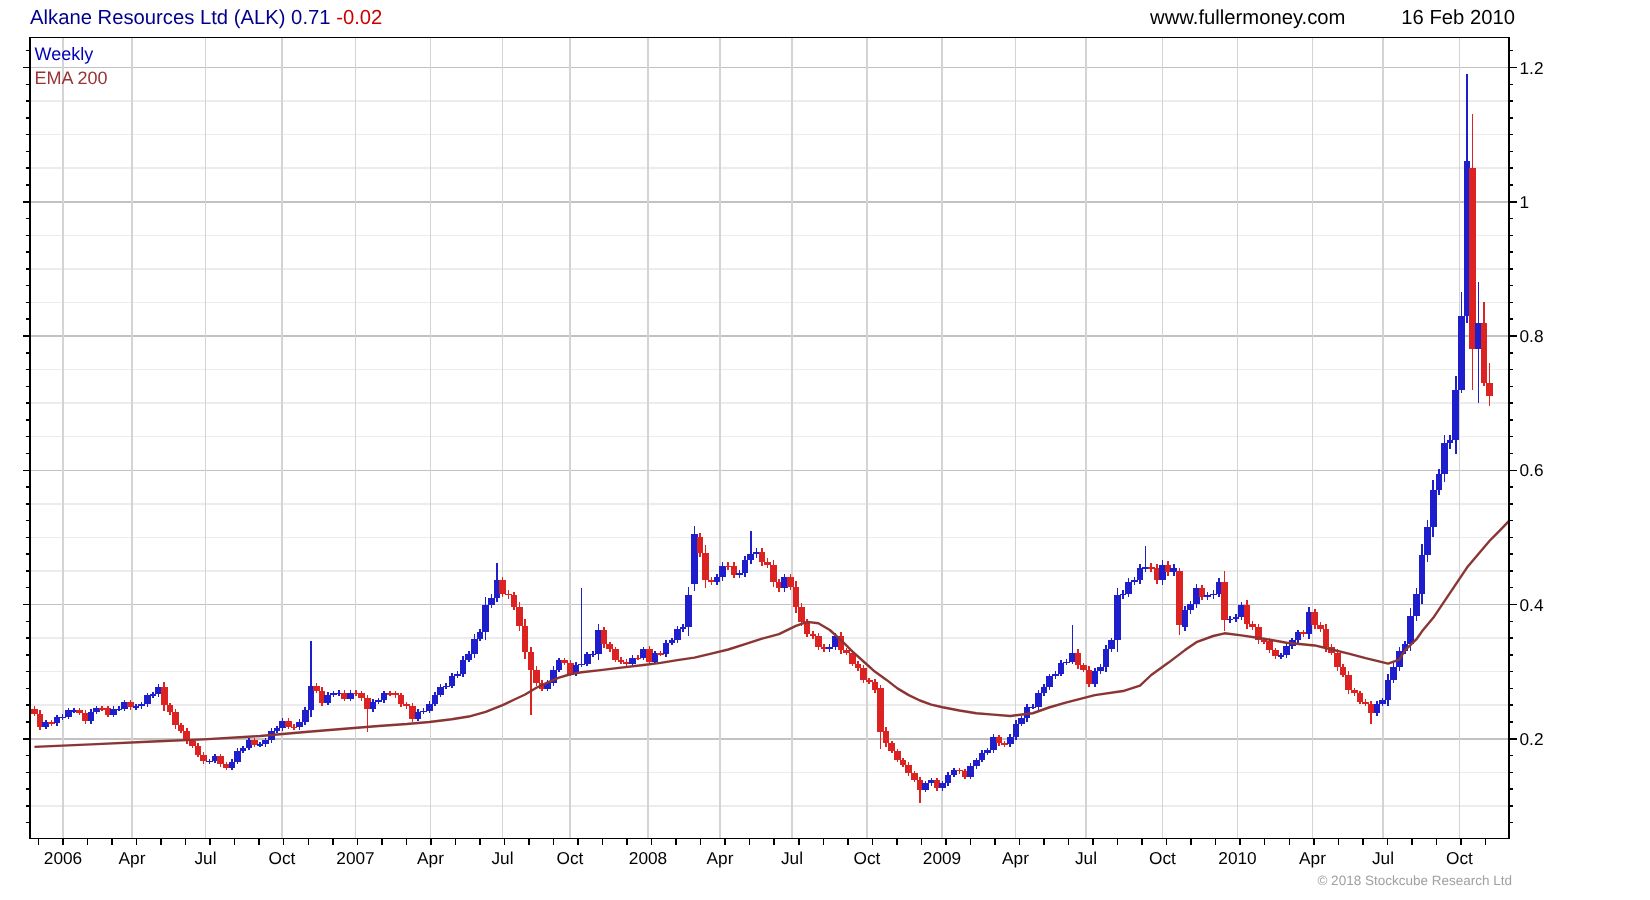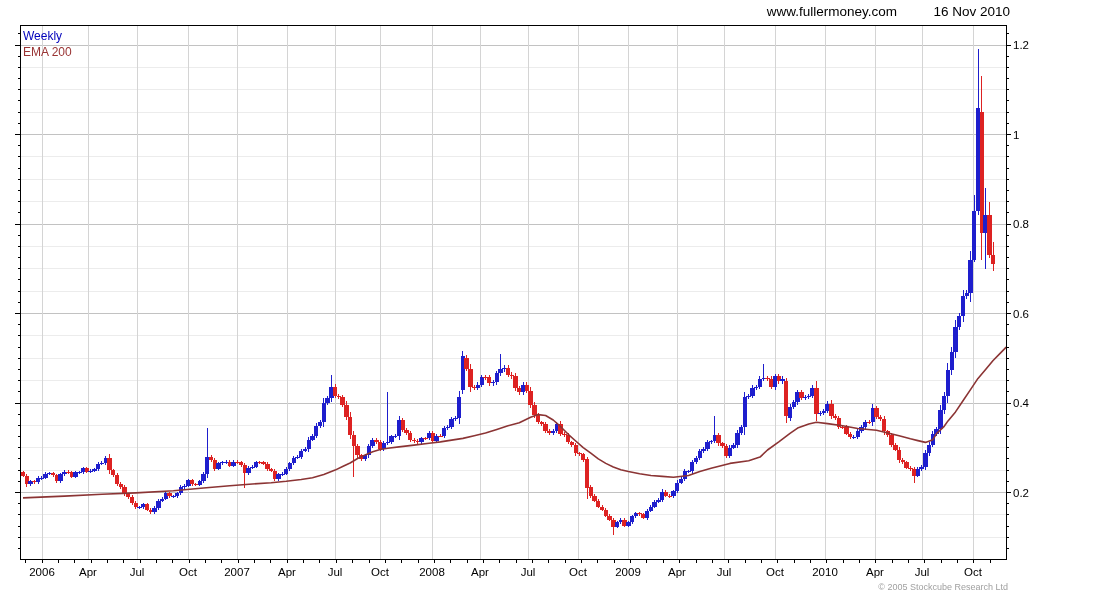--- a/index.html
+++ b/index.html
@@ -765,20 +765,23 @@
       <text x="922" y="576" text-anchor="middle" font-family="&quot;Liberation Sans&quot;, sans-serif" font-size="11.5px" fill="#000000">Jul</text>
       <text x="973" y="576" text-anchor="middle" font-family="&quot;Liberation Sans&quot;, sans-serif" font-size="11.5px" fill="#000000">Oct</text>
       <text x="1013" y="496.5" text-anchor="start" font-family="&quot;Liberation Sans&quot;, sans-serif" font-size="11.5px" fill="#000000">0.2</text>
       <text x="1013" y="406.99999999999994" text-anchor="start" font-family="&quot;Liberation Sans&quot;, sans-serif" font-size="11.5px" fill="#000000">0.4</text>
       <text x="1013" y="317.49999999999994" text-anchor="start" font-family="&quot;Liberation Sans&quot;, sans-serif" font-size="11.5px" fill="#000000">0.6</text>
       <text x="1013" y="227.99999999999997" text-anchor="start" font-family="&quot;Liberation Sans&quot;, sans-serif" font-size="11.5px" fill="#000000">0.8</text>
       <text x="1013" y="138.5" text-anchor="start" font-family="&quot;Liberation Sans&quot;, sans-serif" font-size="11.5px" fill="#000000">1</text>
       <text x="1013" y="49" text-anchor="start" font-family="&quot;Liberation Sans&quot;, sans-serif" font-size="11.5px" fill="#000000">1.2</text>
     </svg>
 
+  <div class="hdr" id="title" style="color: rgb(0, 0, 139);">
+    <span>Alkane Resources Ltd (ALK) 0.71 </span><span style="color: rgb(204, 0, 0);">-0.02</span>
+  </div>
   <div class="hdr" id="site" style="color: rgb(0, 0, 0);">www.fullermoney.com</div>
-  <div class="hdr" id="date" style="color: rgb(0, 0, 0);">16 Nov 2010</div>
+  <div class="hdr" id="date" style="color: rgb(0, 0, 0);">16 Feb 2010</div>
 
   <div class="legend" id="legend-weekly" style="color: rgb(0, 0, 187);">Weekly</div>
   <div class="legend" id="legend-ema" style="color: rgb(153, 51, 51); text-align: right;">EMA 200</div>
 
-  <div id="copyright" style="color: rgb(160, 160, 160);">© 2005 Stockcube Research Ltd</div>
+  <div id="copyright" style="color: rgb(160, 160, 160);">© 2018 Stockcube Research Ltd</div>
 </div>
 
 </body></html>

